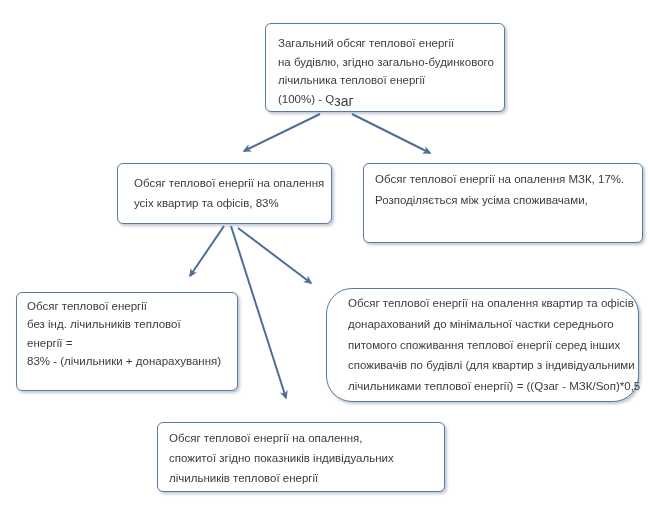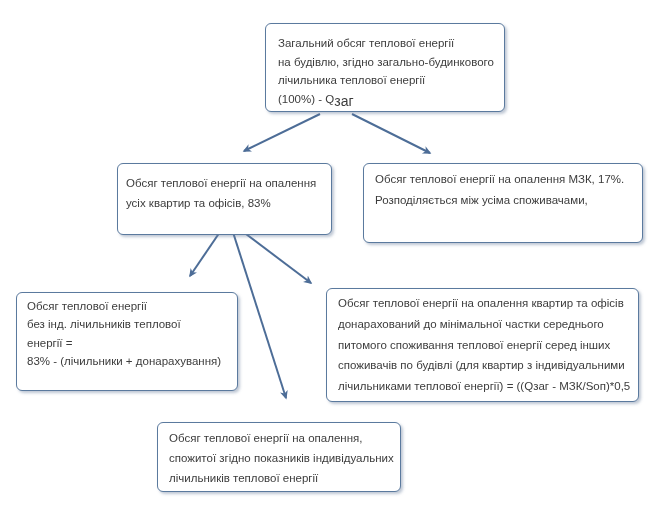--- a/index.html
+++ b/index.html
@@ -26,25 +26,25 @@
     background:var(--bg);
     border:1.6px solid var(--border);
     border-radius:6px;
     box-shadow:2px 2px 3px rgba(110,130,160,0.45);
     font-size:11.5px;
     box-sizing:border-box;
   }
   .box .tline{white-space:nowrap;}
   .box sub{font-size:14px;line-height:0;}
   #box-q-total          {left:217px;top:23px; width:240px;height:89px; padding:10px 12px;line-height:18.5px;margin-left:48px;}
-  #box-apartments       {left:117px;top:163px;width:215px;height:72px; padding:9px 8px; line-height:20px;}
+  #box-apartments       {left:117px;top:163px;width:215px;height:61px; padding:9px 16px; line-height:20px;}
   #box-mzk              {left:363px;top:163px;width:280px;height:80px; padding:5px 11px; line-height:20.5px;}
   #box-no-meters        {left:16px; top:292px;width:222px;height:99px; padding:4px 10px; line-height:18.4px;}
-  #box-surcharge        {left:326px;top:288px;width:313px;height:114px;padding:4px 11px; line-height:20.8px;}
-  #box-individual-meters{left:157px;top:422px;width:244px;height:70px; padding:5px 11px; line-height:20px;}
+  #box-surcharge        {left:326px;top:288px;width:313px;height:114px;padding:4px 21px; line-height:20.8px;border-radius:26px;}
+  #box-individual-meters{left:157px;top:422px;width:288px;height:70px; padding:5px 11px; line-height:20px;}
 </style>
 </head>
 <body>
 
 <div id="canvas">
 
   <svg id="arrows" width="650" height="520" viewBox="0 0 650 520">
     <defs>
       <marker id="ah" markerUnits="userSpaceOnUse" markerWidth="10" markerHeight="10" refX="7" refY="4" orient="auto">
         <path d="M0,0 L8.5,4 L0,8 L2.4,4 Z"></path>

